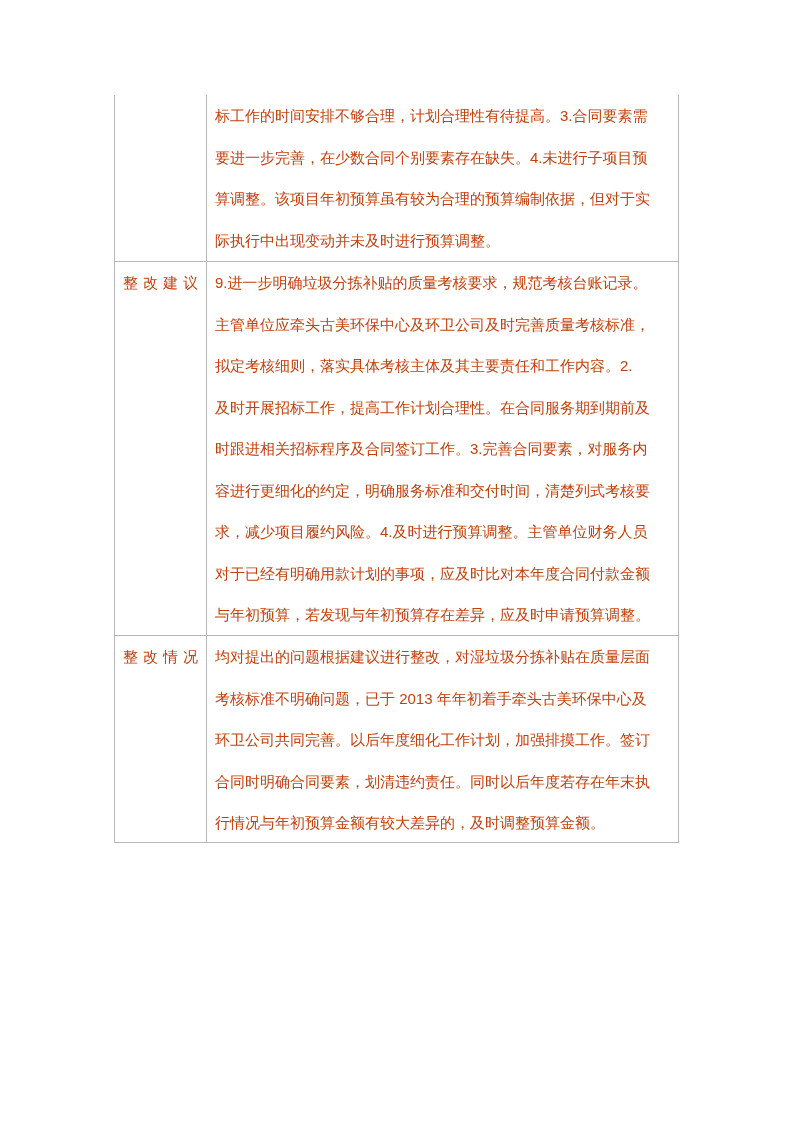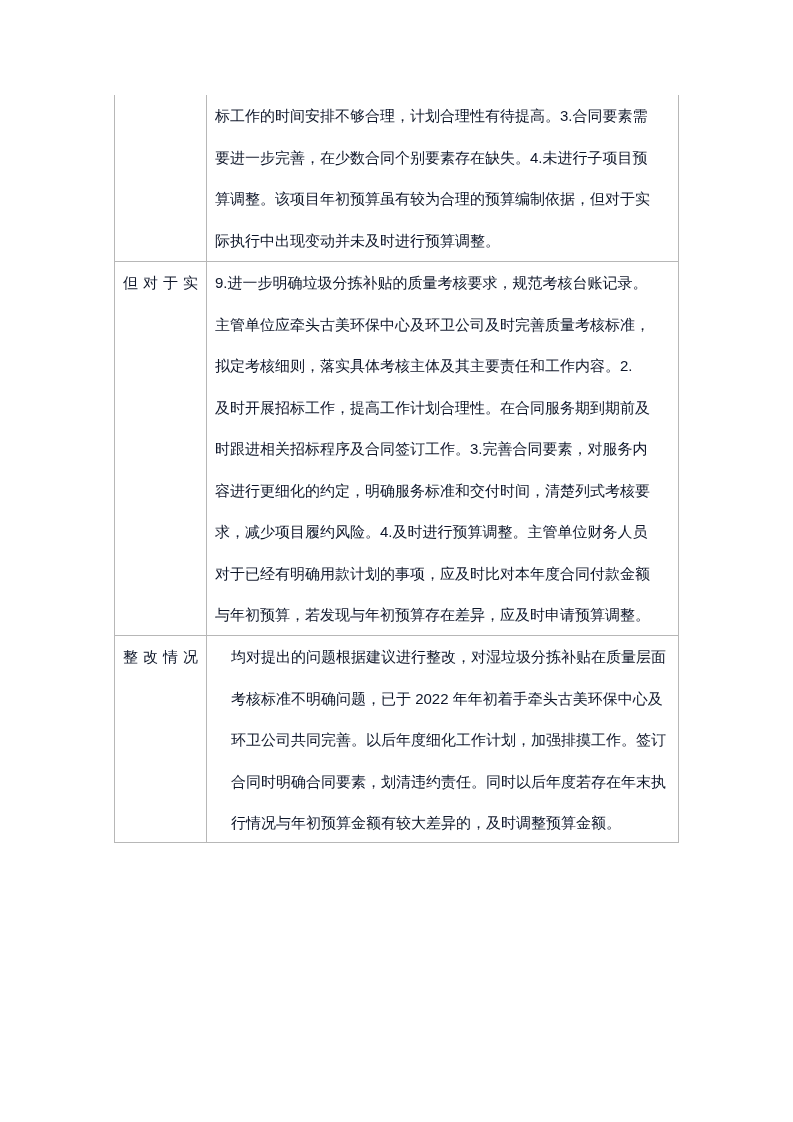--- a/index.html
+++ b/index.html
@@ -17,34 +17,34 @@
   }
   .doc-table {
     position: absolute;
     left: 114px;
     top: 95px;
     width: 565px;
     box-sizing: border-box;
     border-left: 1px solid #b7b7b7;
     border-right: 1px solid #b7b7b7;
     border-bottom: 1px solid #b7b7b7;
-    color: #0f172a;
+    color: #c2410c;
     font-size: 15px;
   }
   .doc-row {
     display: flex;
     box-sizing: border-box;
     overflow: hidden;
   }
   .doc-row.divided {
     border-top: 1px solid #b7b7b7;
   }
   .row-cont { height: 166px; }
   .row-suggest { height: 374px; }
-  .row-status { height: 207px; gap: 16px; }
+  .row-status { height: 207px; }
   .label-cell {
     width: 92px;
     flex: 0 0 92px;
     box-sizing: border-box;
     border-right: 1px solid #b7b7b7;
     padding-left: 8px;
     overflow: hidden;
   }
   .label-text {
     line-height: 41.5px;
@@ -76,42 +76,42 @@
       <div class="content-cell">
         <div class="content-text">标工作的时间安排不够合理，计划合理性有待提高。3.合同要素需
 要进一步完善，在少数合同个别要素存在缺失。4.未进行子项目预
 算调整。该项目年初预算虽有较为合理的预算编制依据，但对于实
 际执行中出现变动并未及时进行预算调整。</div>
       </div>
     </div>
 
     <div class="doc-row row-suggest divided">
       <div class="label-cell">
-        <div class="label-text">但对于实</div>
+        <div class="label-text">整改建议</div>
       </div>
       <div class="content-cell">
         <div class="content-text">9.进一步明确垃圾分拣补贴的质量考核要求，规范考核台账记录。
 主管单位应牵头古美环保中心及环卫公司及时完善质量考核标准，
 拟定考核细则，落实具体考核主体及其主要责任和工作内容。2.
 及时开展招标工作，提高工作计划合理性。在合同服务期到期前及
 时跟进相关招标程序及合同签订工作。3.完善合同要素，对服务内
 容进行更细化的约定，明确服务标准和交付时间，清楚列式考核要
 求，减少项目履约风险。4.及时进行预算调整。主管单位财务人员
 对于已经有明确用款计划的事项，应及时比对本年度合同付款金额
 与年初预算，若发现与年初预算存在差异，应及时申请预算调整。</div>
       </div>
     </div>
 
     <div class="doc-row row-status divided">
       <div class="label-cell">
         <div class="label-text">整改情况</div>
       </div>
       <div class="content-cell">
         <div class="content-text">均对提出的问题根据建议进行整改，对湿垃圾分拣补贴在质量层面
-考核标准不明确问题，已于 2022 年年初着手牵头古美环保中心及
+考核标准不明确问题，已于 2013 年年初着手牵头古美环保中心及
 环卫公司共同完善。以后年度细化工作计划，加强排摸工作。签订
 合同时明确合同要素，划清违约责任。同时以后年度若存在年末执
 行情况与年初预算金额有较大差异的，及时调整预算金额。</div>
       </div>
     </div>
 
   </div>
 
 </div>
 

